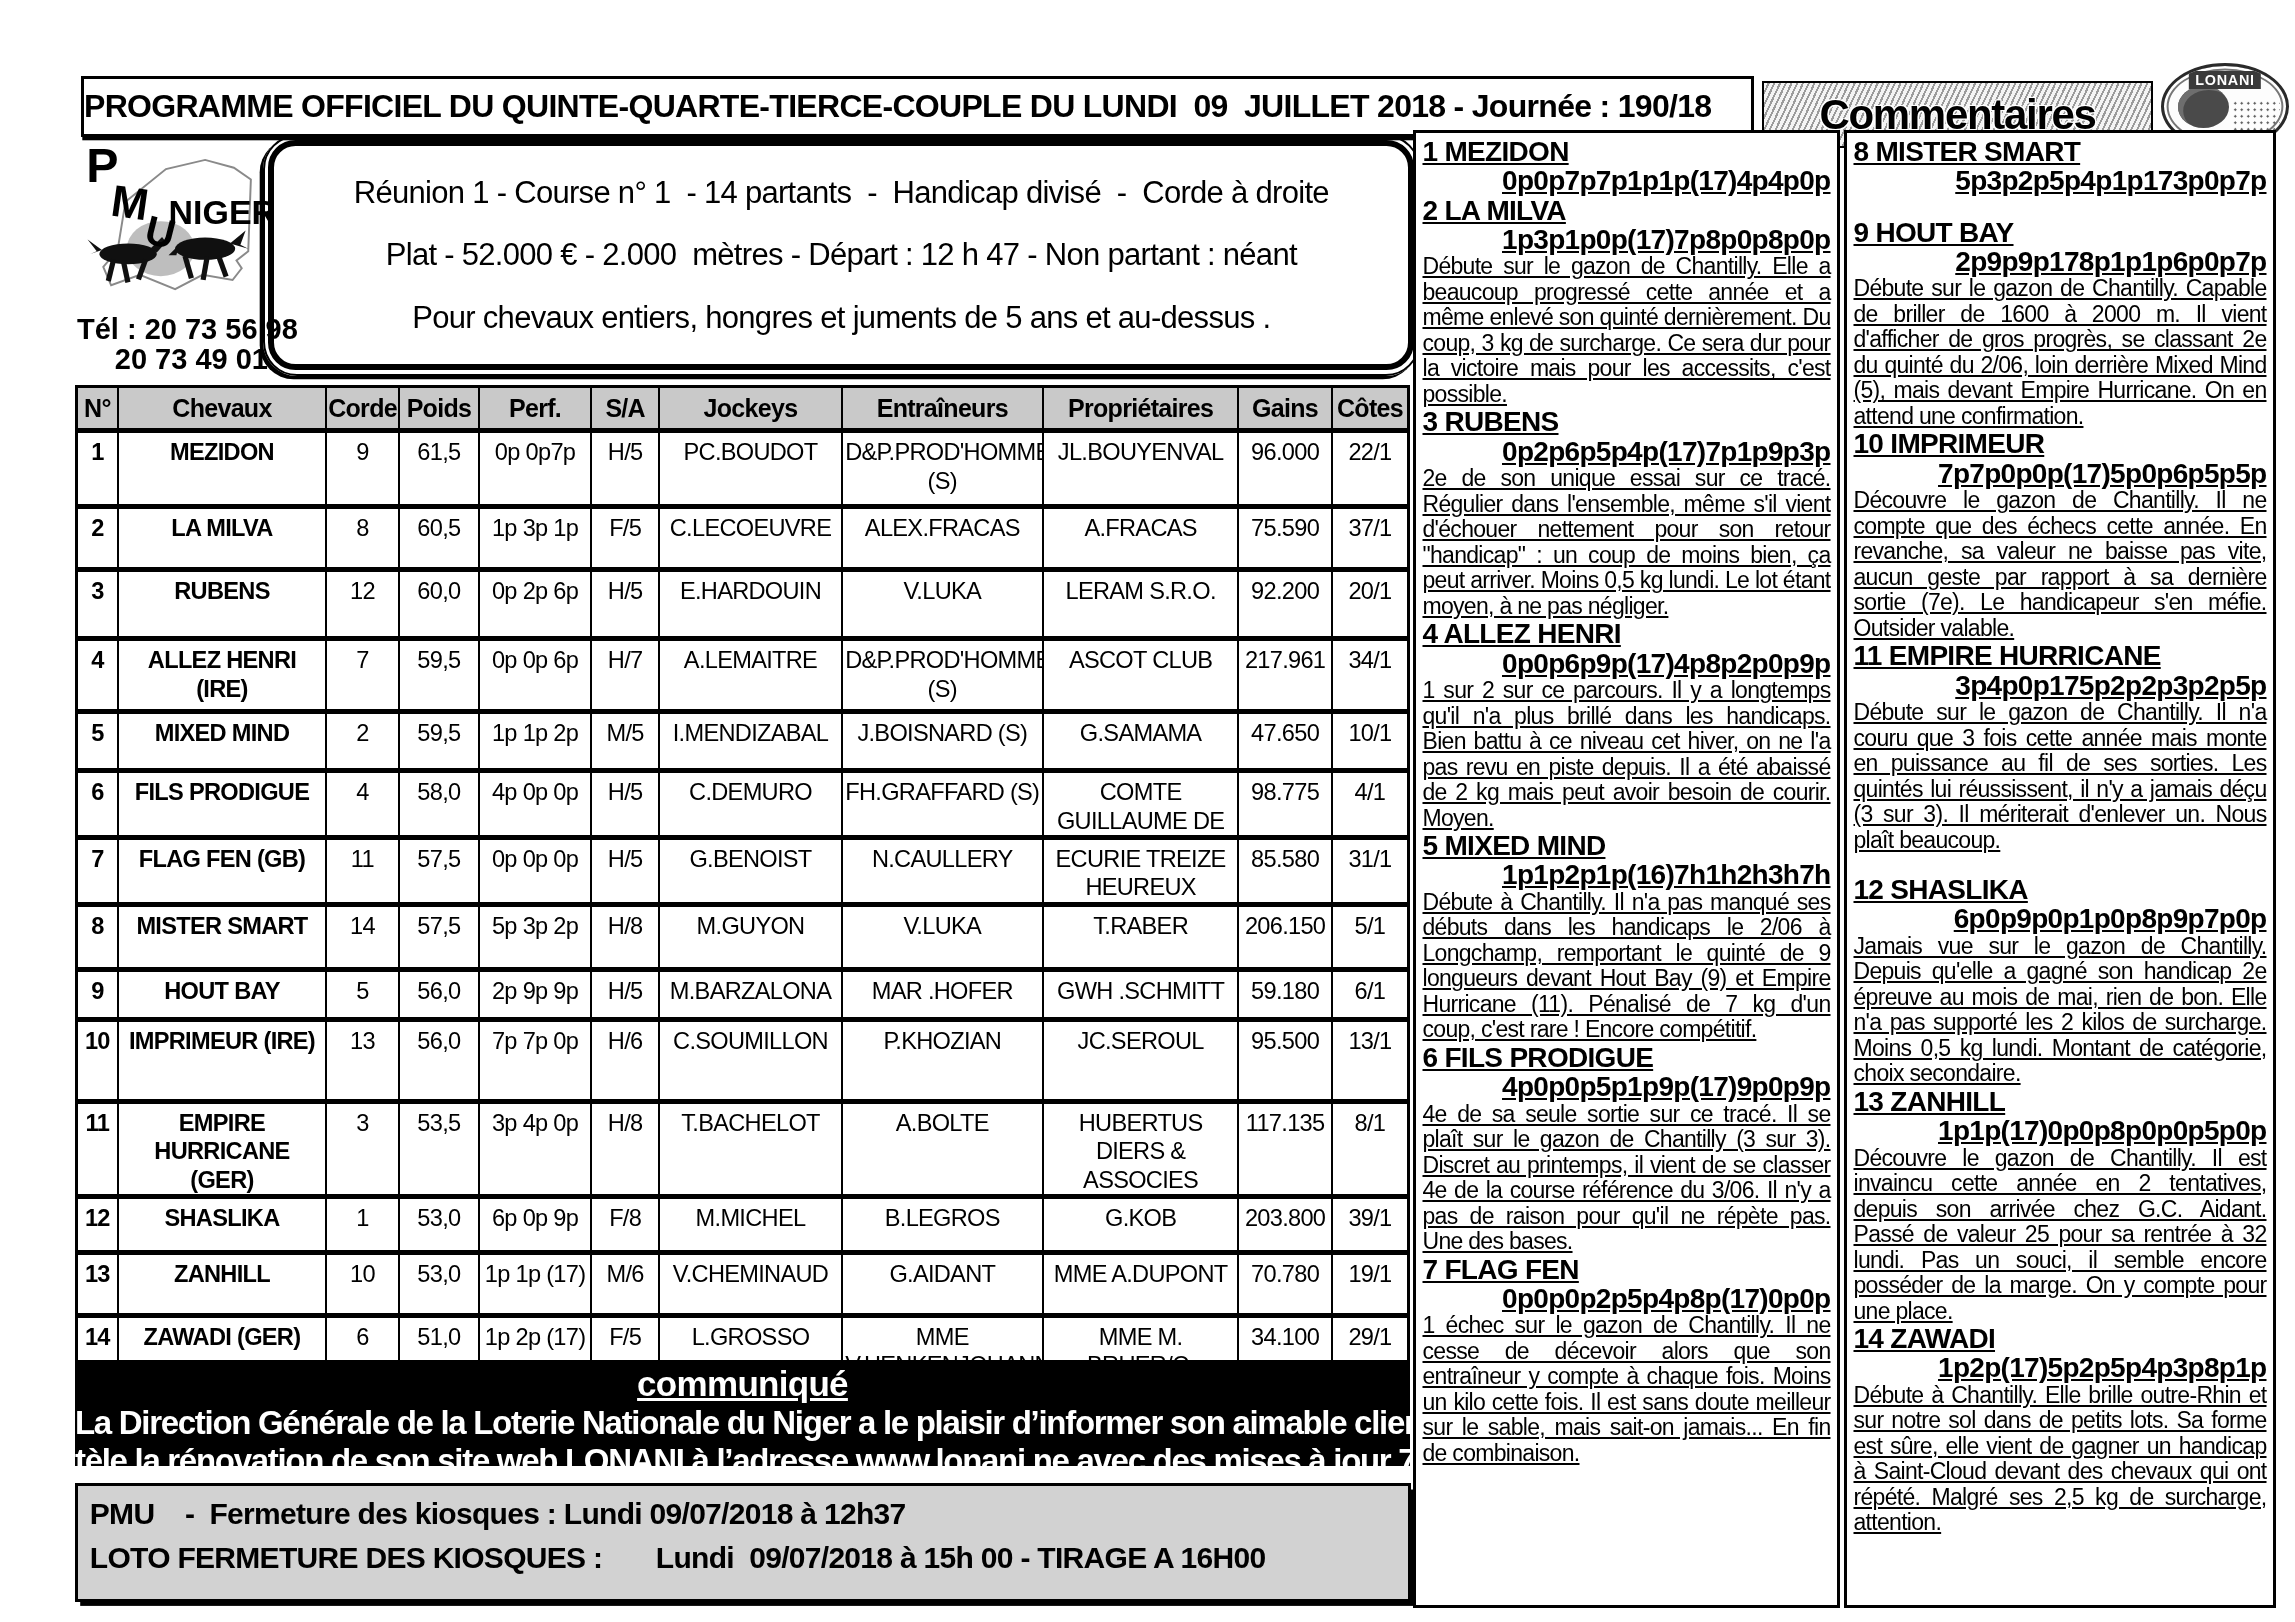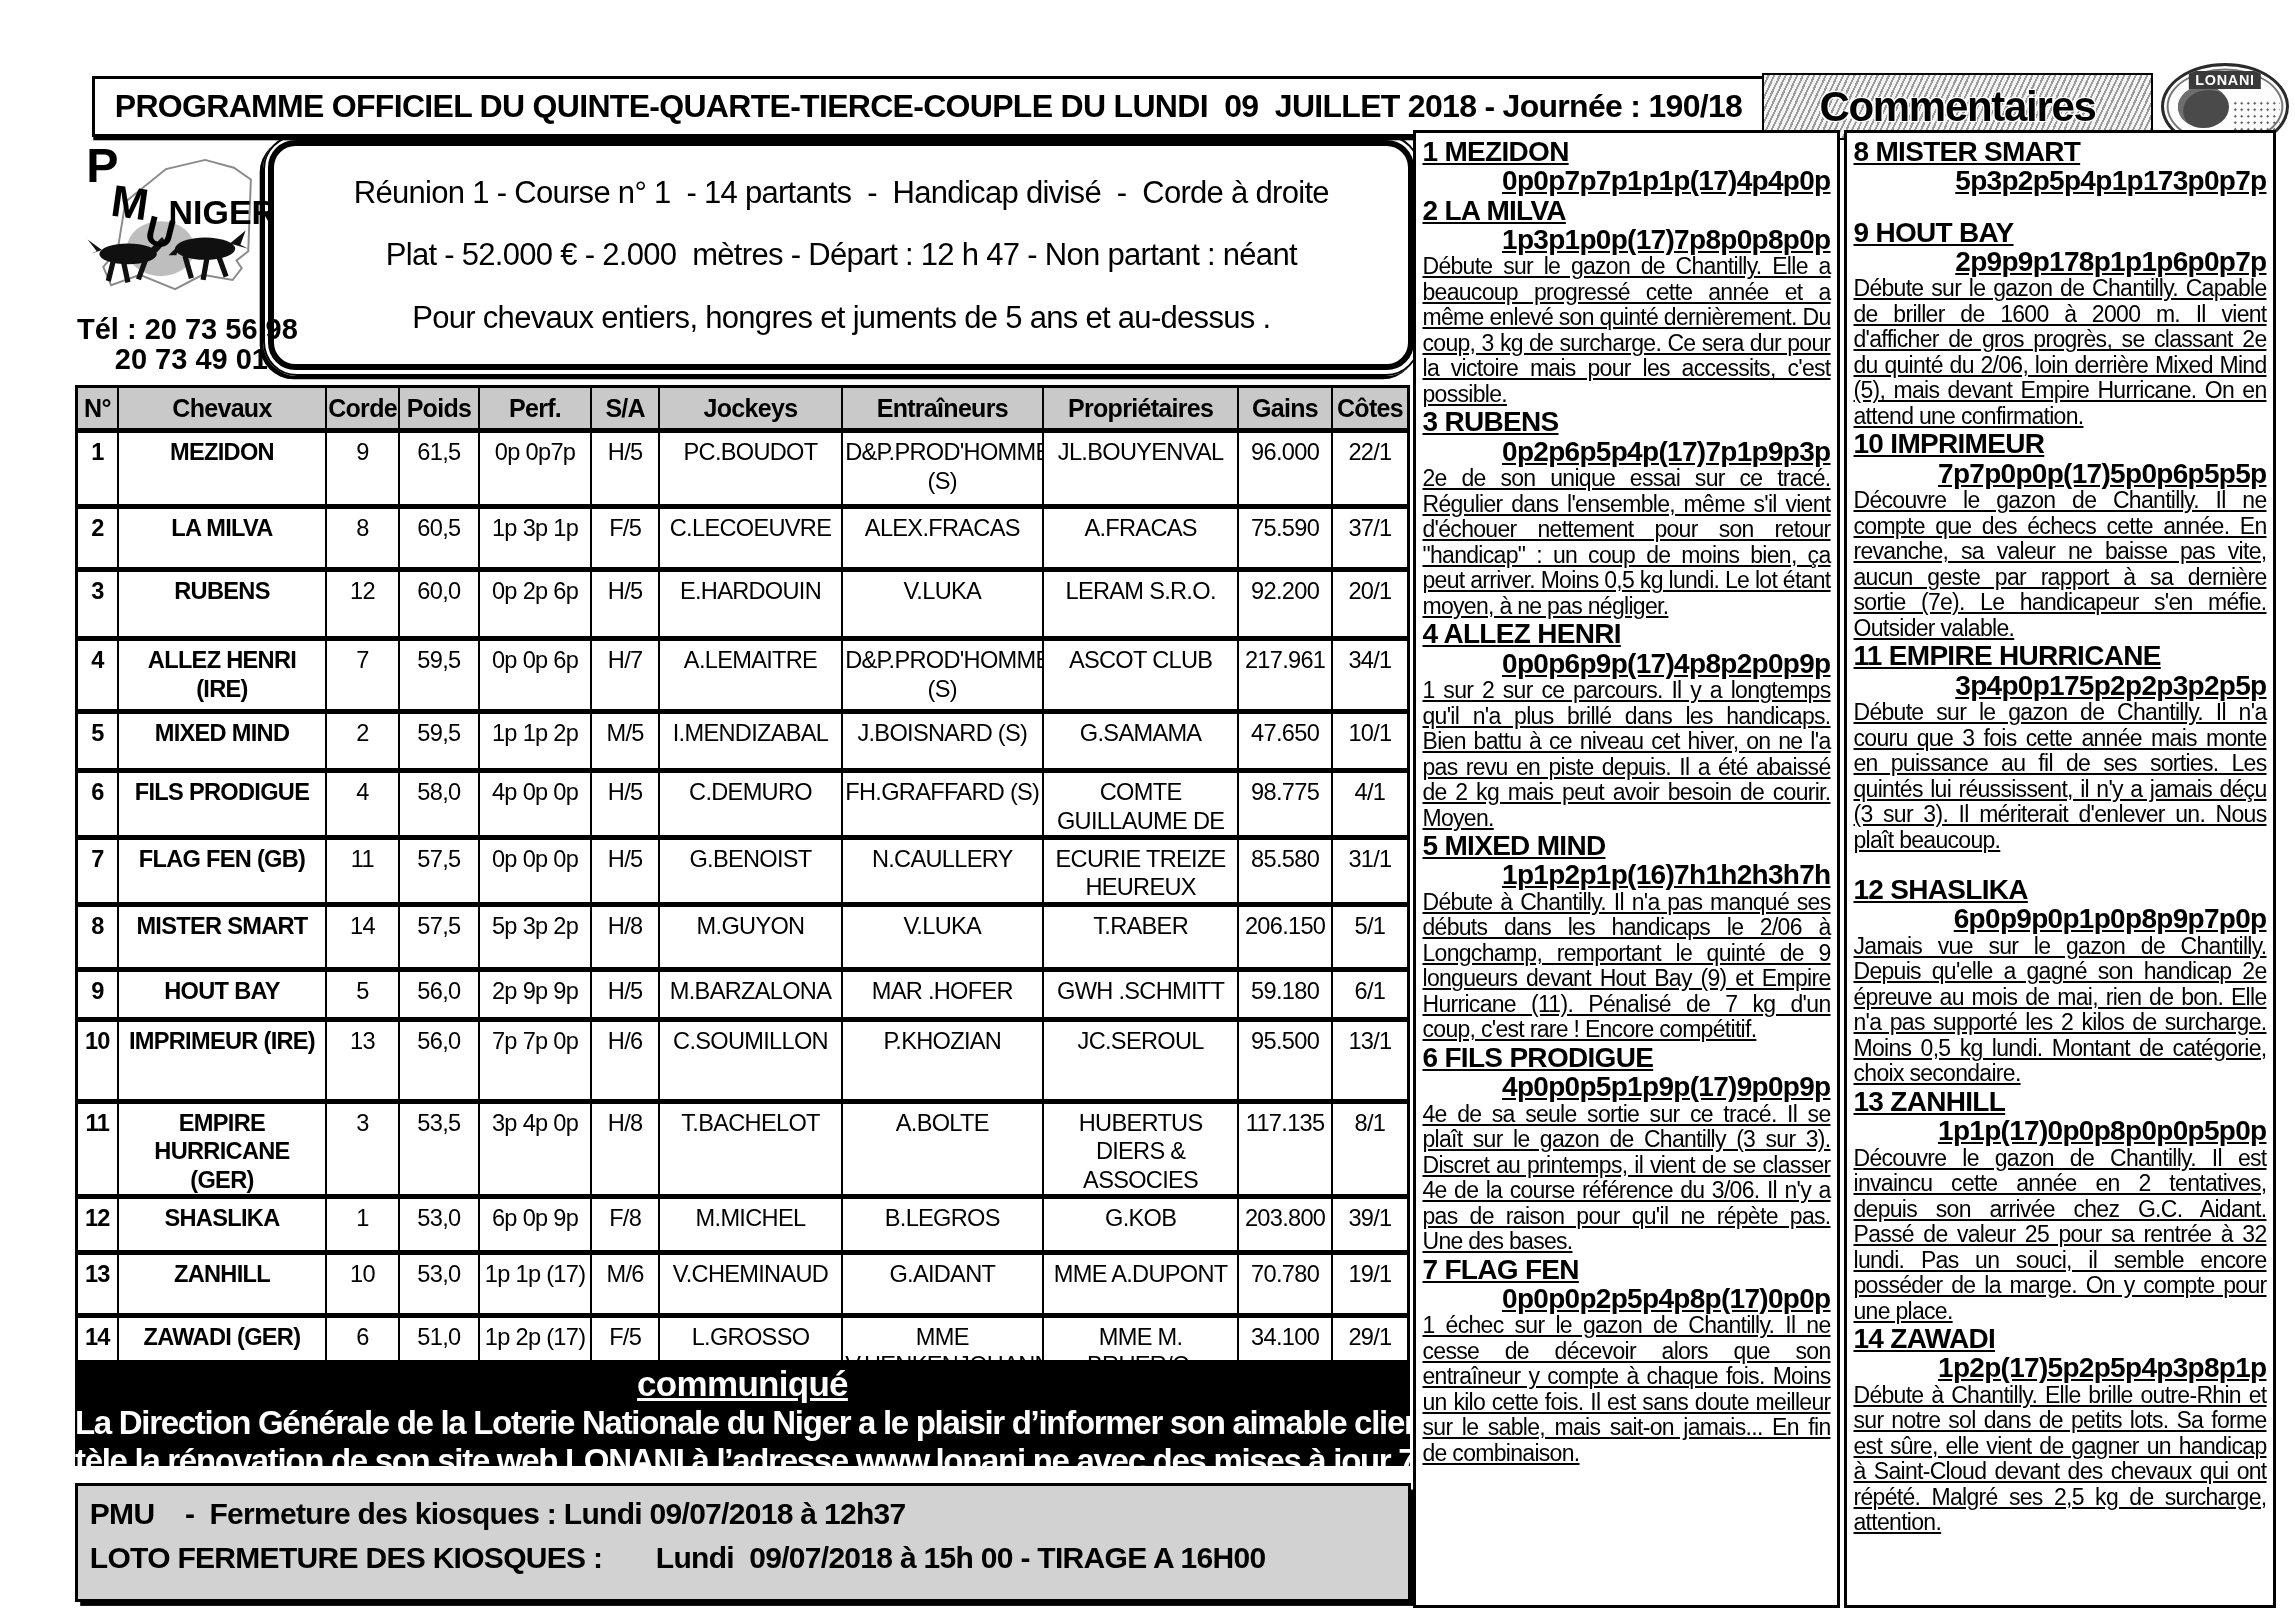--- a/index.html
+++ b/index.html
@@ -1,26 +1,26 @@
 <!DOCTYPE html>
 <html style="font-size:10.5px"><head>
 <meta charset="utf-8">
 <style>
   html,body{margin:0;padding:0;background:#ffffff;}
   .page{position:relative;width:2295px;height:1623px;background:#fff;
         font-family:"Liberation Sans", sans-serif;color:#000;overflow:hidden;}
 
   
-  .top-banner{position:absolute;left:92px;top:76px;width:1667px;height:55px;
-              border:3.3px solid #000;display:flex;align-items:center;justify-content:center;
+  .top-banner{position:absolute;left:81px;top:76px;width:1667px;height:55px;
+              border:3.3px solid #000;display:flex;align-items:center;
               box-shadow:0 4.6px 0 -1.3px #000;}
   .top-banner span{font-size:32px;font-weight:bold;letter-spacing:-0.7px;white-space:pre;}
 
   
-  .commentaires-box{position:absolute;left:1762px;top:73px;width:387px;height:63px;
+  .commentaires-box{position:absolute;left:1762px;top:81px;width:387px;height:63px;
               border:2.6px solid #000;
               background:repeating-linear-gradient(115deg,#f4f4f4 0 3.3px,#9b9b9b 3.3px 5.2px);
               display:flex;align-items:center;justify-content:center;}
   .commentaires-box span{font-size:42px;font-weight:bold;letter-spacing:-1.3px;color:#000;
               text-shadow:1.3px 1.3px 0 #fff,-1.3px -1.3px 0 #fff,1.3px -1.3px 0 #fff,-1.3px 1.3px 0 #fff;}
 
   
   .lonani-logo{position:absolute;left:2161px;top:63px;width:122px;height:81px;
               border:3.9px solid #2a2a2a;border-radius:50%;background:#fdfdfd;
               display:flex;align-items:center;overflow:hidden;

